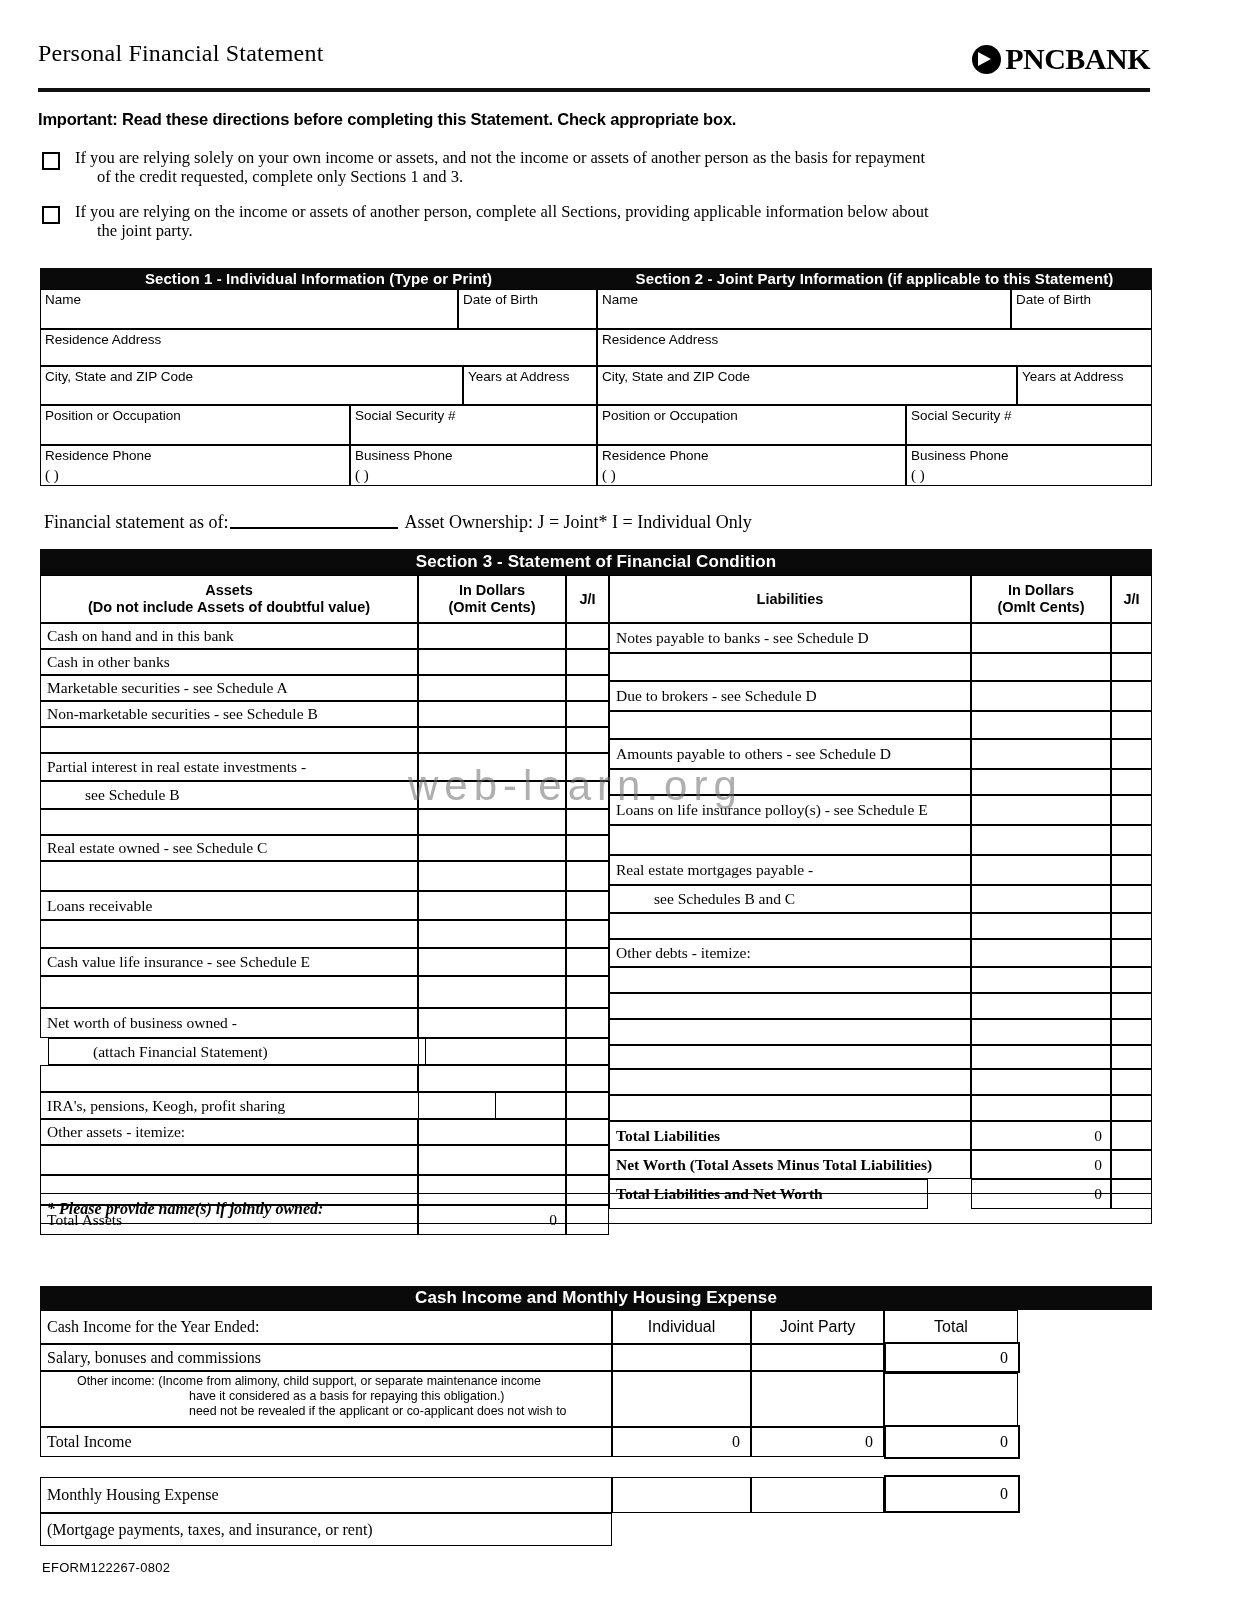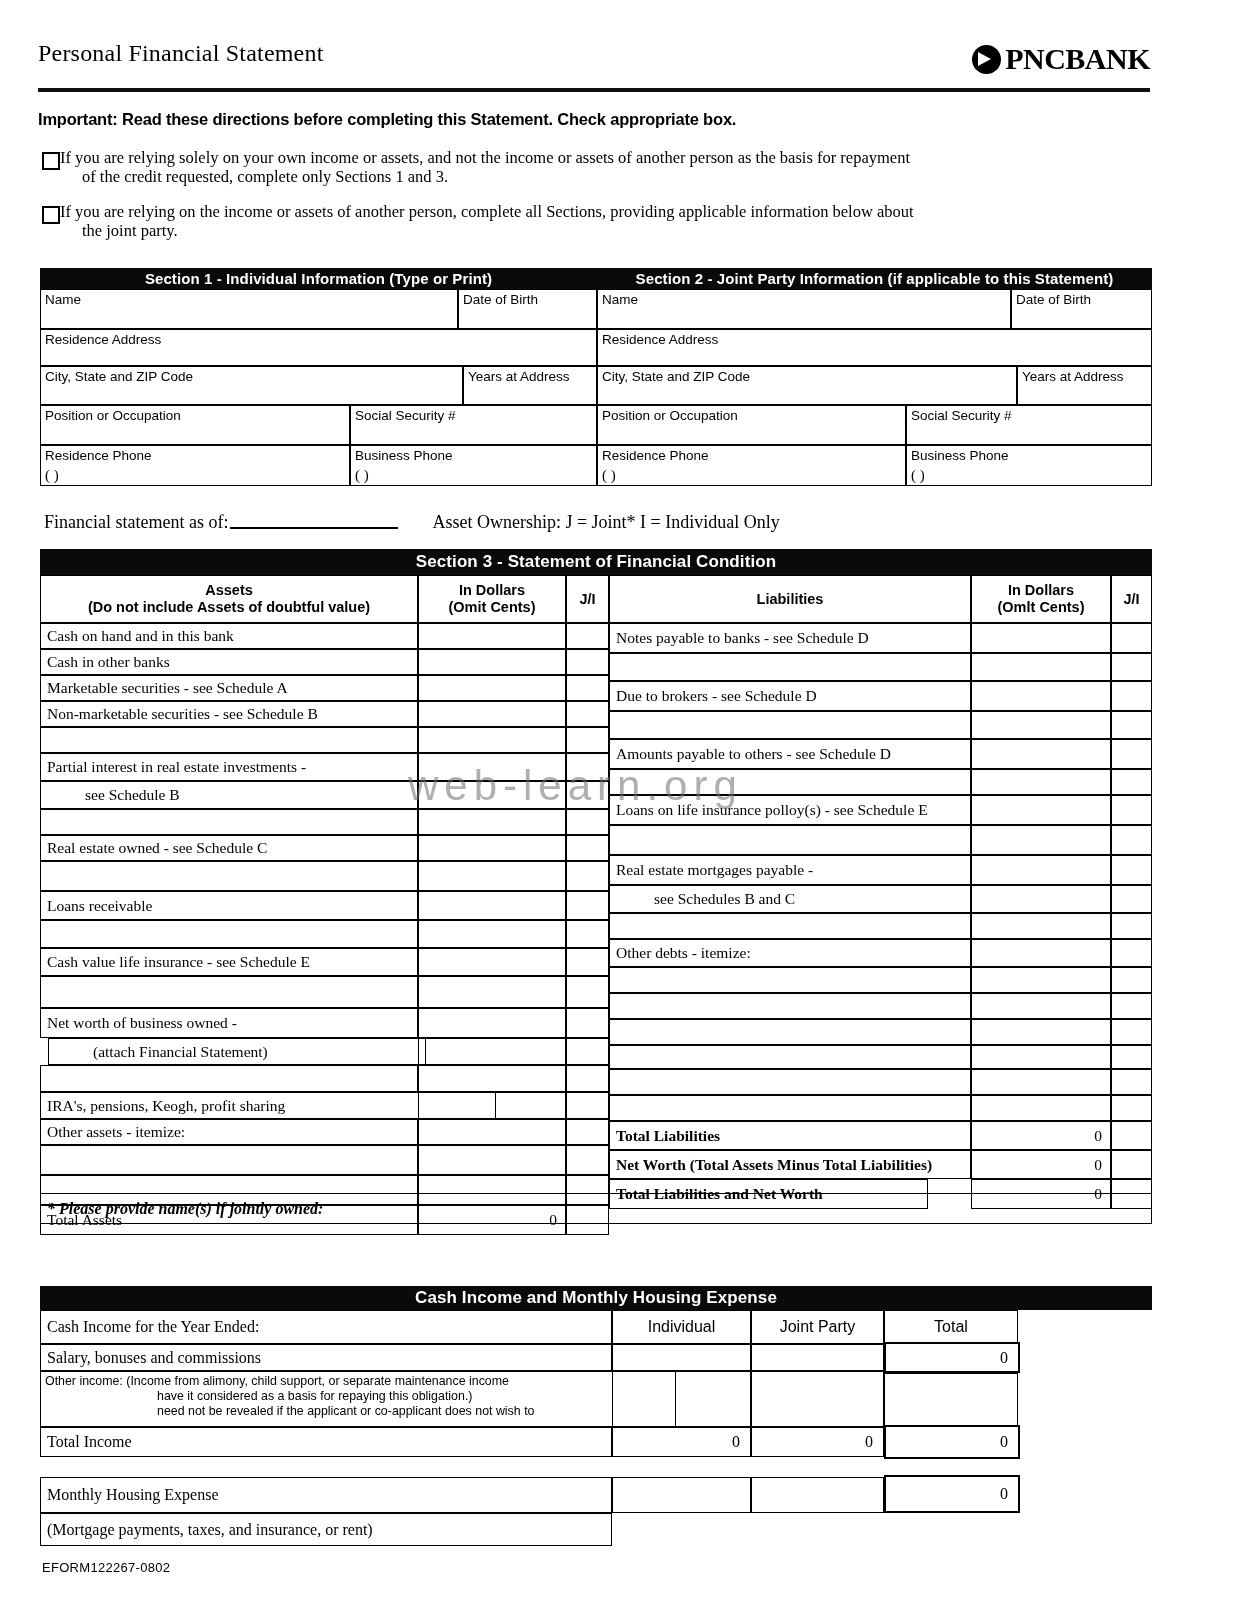--- a/index.html
+++ b/index.html
@@ -85,21 +85,21 @@
     font-size: 16.5px;
     font-weight: bold;
     letter-spacing: -0.2px;
   }
 
   
   .direction {
     position: absolute;
     display: flex;
     align-items: flex-start;
-    gap: 0;
+    gap: 15px;
   }
   .direction .cb {
     width: 14px;
     height: 14px;
     border: 2px solid #000;
     flex: 0 0 auto;
     margin-top: 4px;
     background: #fff;
   }
   .direction .dtext {
@@ -155,21 +155,21 @@
 
   
   #fsline {
     position: absolute; left: 44px; top: 512px;
     font-family: "Liberation Serif", serif; font-size: 18px;
   }
   #fsline .blank {
     display: inline-block; width: 168px;
     border-bottom: 2px solid #000; margin: 0 6px -1px 2px;
   }
-  #fsline .own { margin-left: 28px; }
+  #fsline .own { }
 
   
   #sec3 { left: 40px; top: 549px; width: 1112px; height: 699px; }
   #sec3 .s3bar {
     position: absolute; left: 0; top: 0; width: 1112px;
     height: 26px; line-height: 26px; font-size: 17px;
   }
   #sec3 .colhdr {
     position: absolute; box-sizing: border-box; border: 1px solid #000;
     top: 26px; height: 48px;
@@ -799,21 +799,21 @@
     <div class="cell" style="left:572px; top:58px; width:139px; height:27px;">
       <span class="camt"></span>
     </div>
     <div class="cell" style="left:711px; top:58px; width:133px; height:27px;">
       <span class="camt"></span>
     </div>
     <div class="cell thick" style="left:844px; top:56px; width:136px; height:31px;">
       <span class="camt">0</span>
     </div>
 
-    <div class="cell" style="left:0px;   top:85px; width:636px; height:56px;">
+    <div class="cell" style="left:0px;   top:85px; width:572px; height:56px;padding-left:32px;">
       <div class="other-income">
         <span>Other income:</span>
         <span>(Income from alimony, child support, or separate maintenance income</span>
         <span class="hang">have it considered as a basis for repaying this obligation.)</span>
         <span class="hang">need not be revealed if the applicant or co-applicant does not wish to</span>
       </div>
     </div>
     <div class="cell" style="left:572px; top:85px; width:139px; height:56px;">
       <span class="camt"></span>
     </div>

